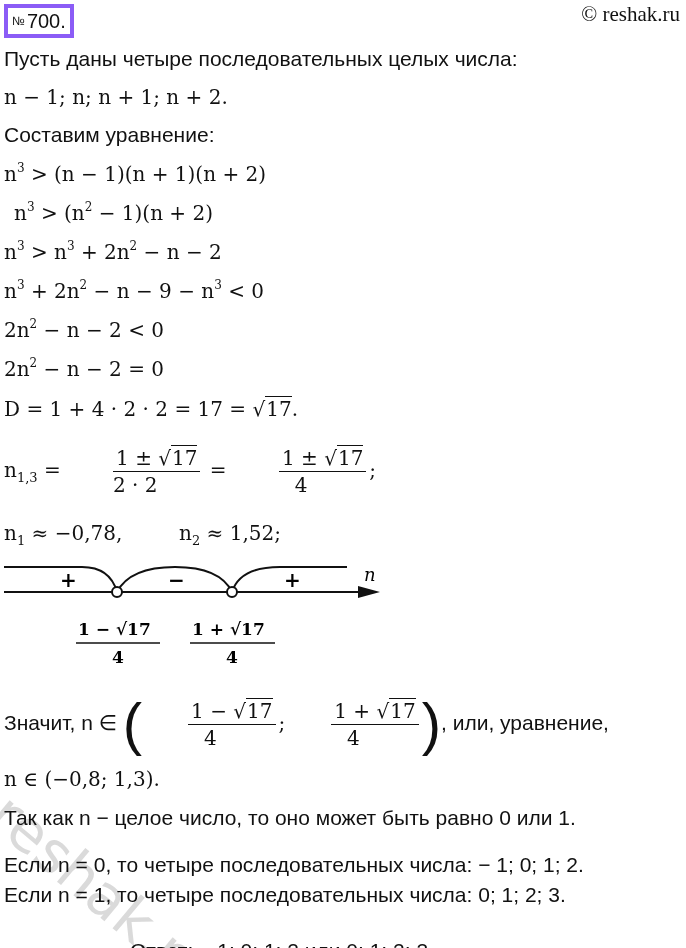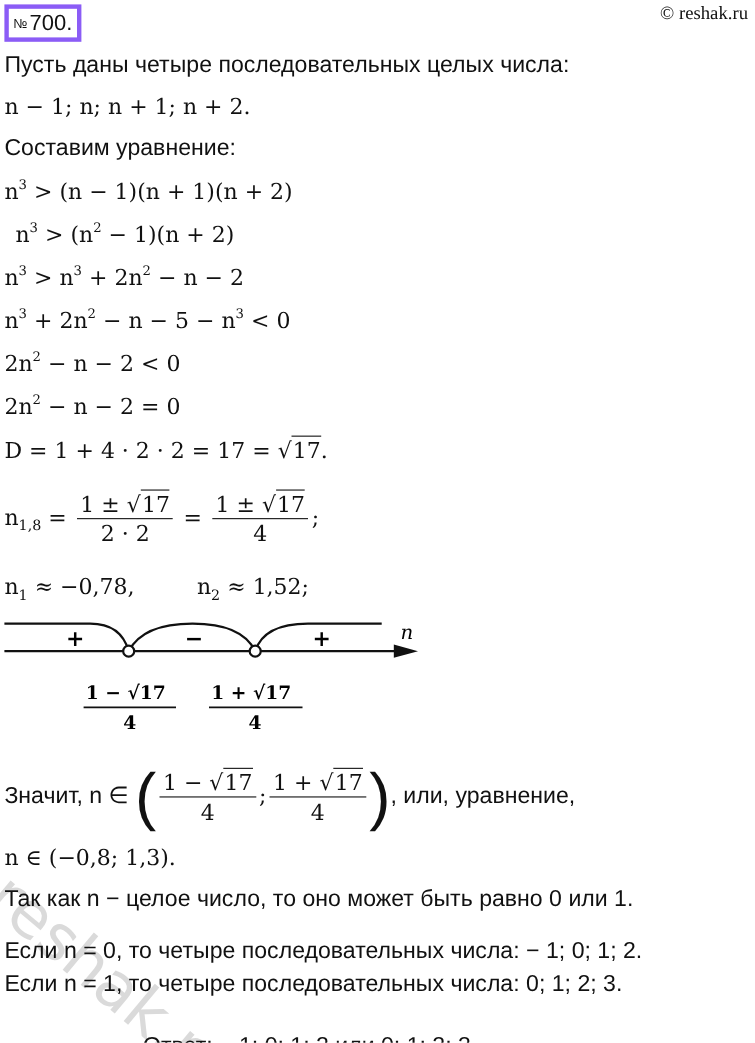--- a/index.html
+++ b/index.html
@@ -3,25 +3,25 @@
 <meta charset="utf-8">
 <style>
   html, body { margin:0; padding:0; background:#ffffff; }
   body { width:686px; height:948px; position:relative; overflow:hidden;
          font-family:"Liberation Sans", sans-serif; color:#111; }
   .line { position:absolute; left:4px; font-size:21px; white-space:nowrap; line-height:26px; }
   .math { font-family:"DejaVu Serif", serif; font-size:20px; }
   .num-box { position:absolute; left:4px; top:4px; border:4px solid #8b5cf6; padding:0 4px;
              font-size:20px; line-height:26px; height:26px; }
   .num-box .no { font-size:12px; vertical-align:top; margin-right:2px; }
-  .copyright { position:absolute; right:6px; top:2px; font-family:"Liberation Serif", serif; font-size:17px; }
+  .copyright { position:absolute; right:6px; top:2px; font-family:"Liberation Serif", serif; font-size:21px; }
   sup { font-size:12px; vertical-align:9px; line-height:0; }
   sub { font-size:13px; vertical-align:-5px; line-height:0; }
   .frac { display:inline-block; vertical-align:middle; text-align:center; margin:0 3px; }
-  .frac .top { display:block; border-bottom:1.5px solid #111; padding:0 3px; line-height:26px; }
+  .frac .top { display:block; border-bottom:1.5px solid #111; padding:0 3px; line-height:26px;margin-left:43px; }
   .frac .bot { display:block; line-height:26px; }
   .sqrt { border-top:1.5px solid #111; padding-left:1px; }
   .bigparen { font-size:58px; font-weight:200; vertical-align:middle; line-height:0; }
   .watermark { position:absolute; left:20px; top:780px; font-size:58px; color:rgba(150,150,150,0.35);
                transform:rotate(40deg); transform-origin:left top; font-family:"DejaVu Sans", sans-serif; }
   svg text { font-family:"DejaVu Serif", serif; }
 </style>
 </head>
 <body>
 
@@ -39,35 +39,35 @@
 <div class="line math" style="top:161px;text-align:center;">
   <span>n</span><sup>3</sup><span> &gt; (n − 1)(n + 1)(n + 2)</span>
 </div>
 <div class="line math" style="top:200px;margin-left:10px;">
   <span>n</span><sup>3</sup><span> &gt; (n</span><sup>2</sup><span> − 1)(n + 2)</span>
 </div>
 <div class="line math" style="top:239px;">
   <span>n</span><sup>3</sup><span> &gt; n</span><sup>3</sup><span> + 2n</span><sup>2</sup><span> − n − 2</span>
 </div>
 <div class="line math" style="top:278px;">
-  <span>n</span><sup>3</sup><span> + 2n</span><sup>2</sup><span> − n − 5 − n</span><sup>3</sup><span> &lt; 0</span>
+  <span>n</span><sup>3</sup><span> + 2n</span><sup>2</sup><span> − n − 9 − n</span><sup>3</sup><span> &lt; 0</span>
 </div>
 <div class="line math" style="top:317px;">
   <span>2n</span><sup>2</sup><span> − n − 2 &lt; 0</span>
 </div>
 <div class="line math" style="top:356px;">
   <span>2n</span><sup>2</sup><span> − n − 2 = 0</span>
 </div>
 
 <div class="line math" style="top:396px;">
   <span>D = 1 + 4 · 2 · 2 = 17 = √</span><span class="sqrt">17</span><span>.</span>
 </div>
 
 <div class="line math" style="top:442px; line-height:56px;">
-  <span>n</span><sub>1,8</sub><span> = </span>
+  <span>n</span><sub>1,3</sub><span> = </span>
   <span class="frac">
     <span class="top"><span>1 ± √</span><span class="sqrt">17</span></span>
     <span class="bot">2 · 2</span>
   </span><span> = </span><span class="frac">
     <span class="top"><span>1 ± √</span><span class="sqrt">17</span></span>
     <span class="bot">4</span>
   </span><span>;</span>
 </div>
 
 <div class="line math" style="top:520px;">

